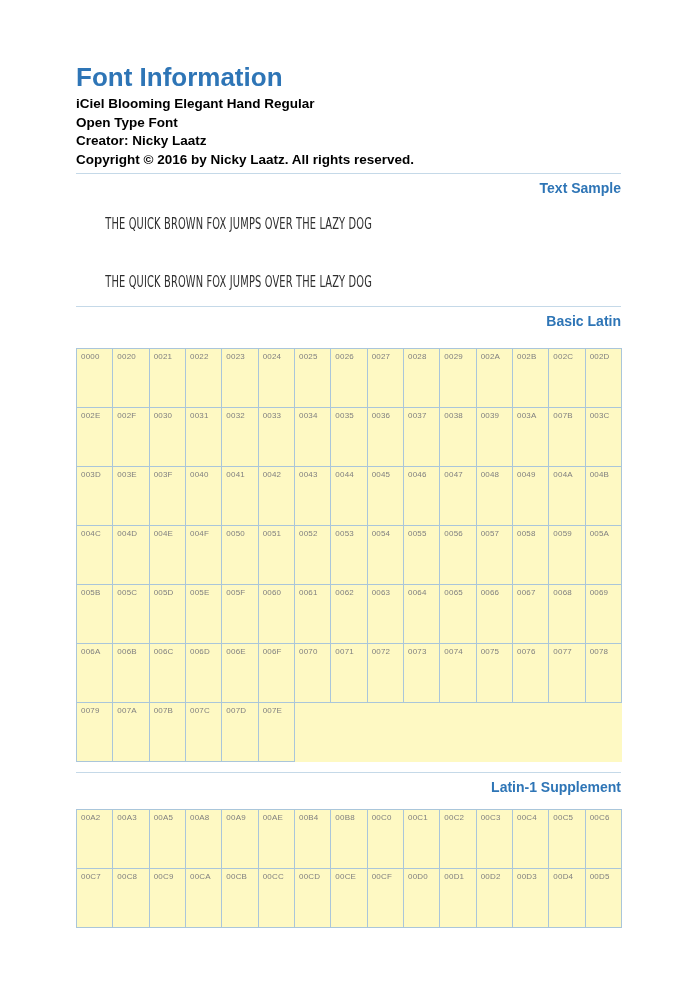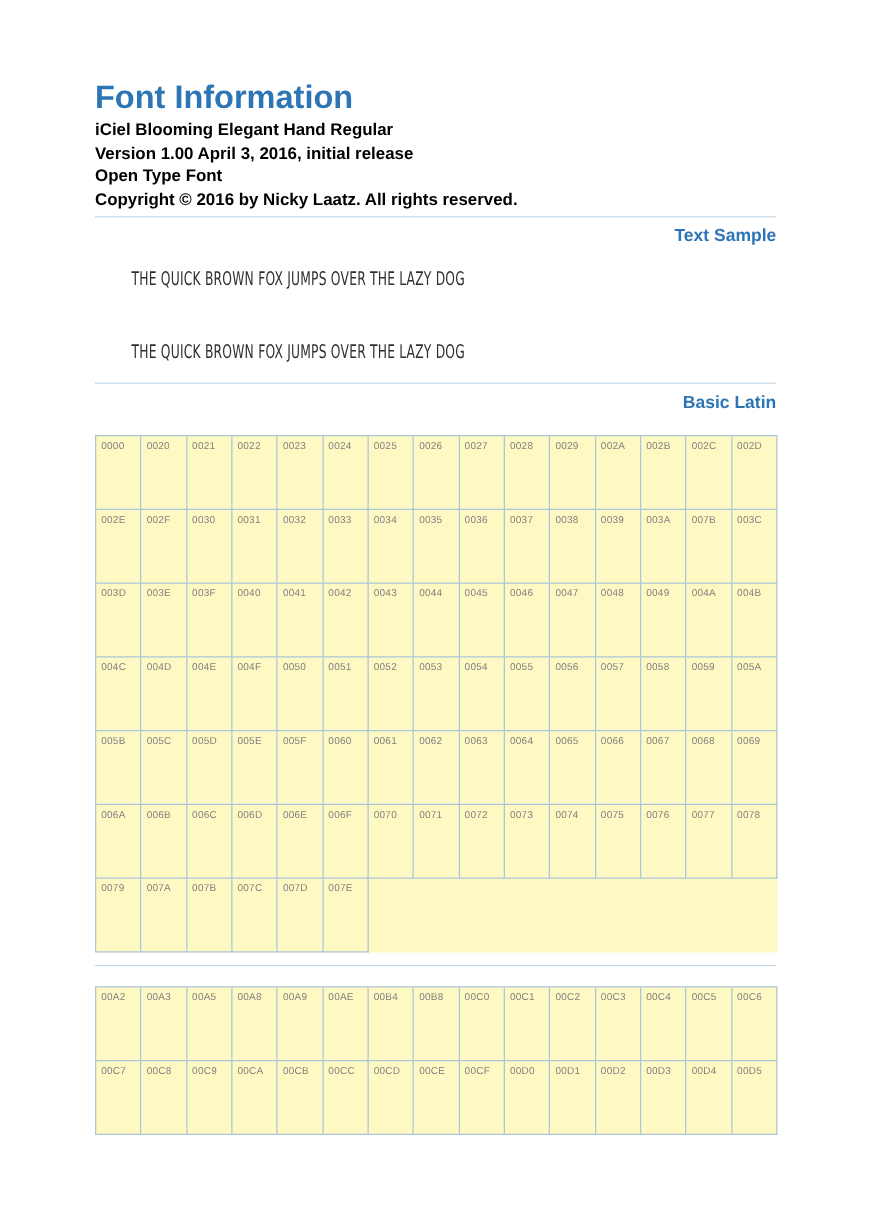--- a/index.html
+++ b/index.html
@@ -84,22 +84,22 @@
 </style>
 </head>
 <body>
 
 <div class="page">
 
   <h1 class="page-title">Font Information</h1>
 
   <div class="meta">
     <p>iCiel Blooming Elegant Hand Regular</p>
-    <p>Version 1.00 April 3, 2016, initial release</p>
     <p>Open Type Font</p>
+    <p>Creator: Nicky Laatz</p>
     <p>Copyright © 2016 by Nicky Laatz. All rights reserved.</p>
   </div>
 
   <div class="section text-sample">
     <h2 class="section-heading">Text Sample</h2>
     <div class="sample-line first">
       <span>THE QUICK BROWN FOX JUMPS OVER THE LAZY DOG</span>
     </div>
     <div class="sample-line second">
       <span>THE QUICK BROWN FOX JUMPS OVER THE LAZY DOG</span>
@@ -394,20 +394,21 @@
         <div class="glyph-cell">
           <span class="glyph-code">007D</span>
         </div>
         <div class="glyph-cell">
           <span class="glyph-code">007E</span>
         </div>
       </div>
   </div>
 
   <div class="section latin1">
+    <h2 class="section-heading">Latin-1 Supplement</h2>
     <div class="glyph-grid supplement" id="grid-latin1">
         <div class="glyph-cell">
           <span class="glyph-code">00A2</span>
         </div>
         <div class="glyph-cell">
           <span class="glyph-code">00A3</span>
         </div>
         <div class="glyph-cell">
           <span class="glyph-code">00A5</span>
         </div>

